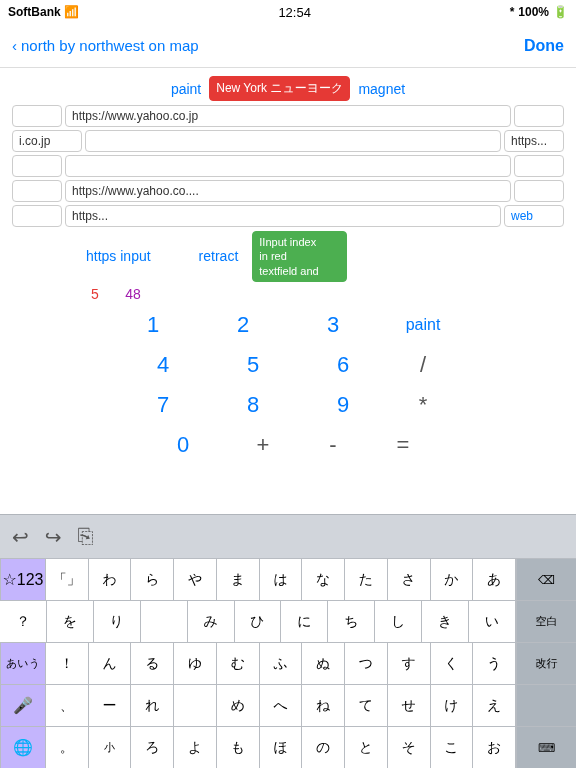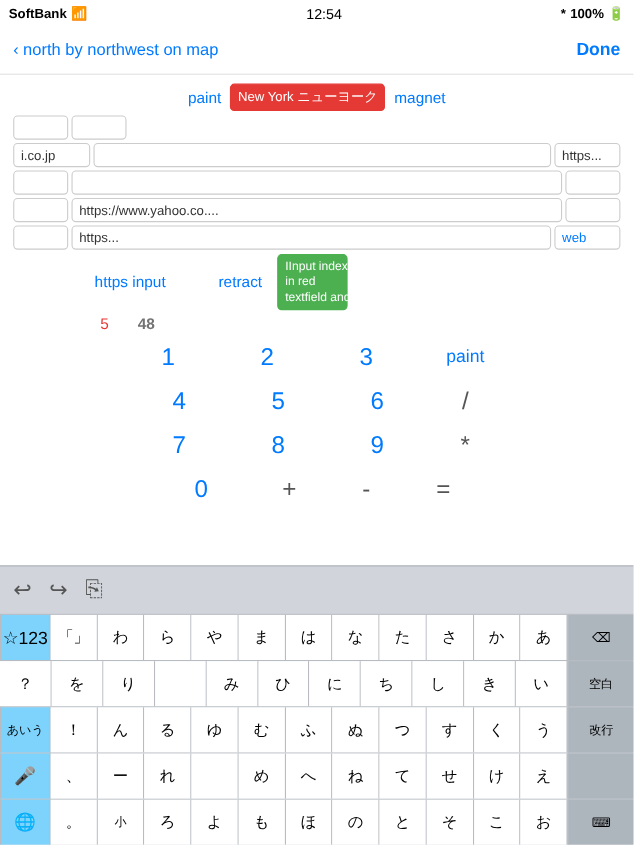--- a/index.html
+++ b/index.html
@@ -127,21 +127,21 @@
     }
 
     
     .num-status-row {
       display: flex;
       align-items: center;
       gap: 8px;
       margin-bottom: 2px;
     }
     .num-red { color: #e53935; font-size: 14px; width: 30px; text-align: center; }
-    .num-black { color: #737373; font-size: 14px; width: 30px; text-align: center; font-weight: bold; }
+    .num-black { color: #a21caf; font-size: 14px; width: 30px; text-align: center; }
 
     
     .keypad {
       margin-top: 4px;
     }
     .keypad-row {
       display: flex;
       align-items: center;
       justify-content: center;
       margin-bottom: 2px;
@@ -213,21 +213,21 @@
       border-right: 1px solid #b8bcc2;
       cursor: pointer;
       min-width: 0;
     }
     .kb-side-key {
       width: 46px;
       min-width: 46px;
       display: flex;
       align-items: center;
       justify-content: center;
-      background: #7dd3fc;
+      background: #c4b5fd;
       border-right: 1px solid #b8bcc2;
       border-left: 1px solid #b8bcc2;
       font-size: 16px;
       cursor: pointer;
     }
     .kb-side-right {
       width: 60px;
       min-width: 60px;
       display: flex;
       align-items: center;
@@ -269,20 +269,21 @@
   <div class="paint-row">
     <span class="paint-label">paint</span>
     <div class="url-cell highlighted">New York ニューヨーク</div>
     <span class="magnet-label">magnet</span>
   </div>
 
   <div class="url-area">
 
     <div class="url-row">
       <div class="url-cell" style="width:50px;"></div>
+      <div class="url-cell wide">https://www.yahoo.co.jp</div>
       <div class="url-cell" style="width:50px;"></div>
     </div>
 
     <div class="url-row">
       <div class="url-cell" style="width:70px;">i.co.jp</div>
       <div class="url-cell wide"></div>
       <div class="url-cell" style="width:60px;">https...</div>
     </div>
 
     <div class="url-row">
@@ -302,21 +303,21 @@
       <div class="url-cell wide">https...</div>
       <div class="url-cell link-blue" style="width:60px;">web</div>
     </div>
   </div>
 
   <div class="btn-row">
     <div style="width:60px;"></div>
     <span class="action-btn">https input</span>
     <div style="width:20px;"></div>
     <span class="action-btn">retract</span>
-    <div class="url-cell green-badge" style="width:64px; font-size:11px; line-height:1.3; white-space:pre;">IInput index
+    <div class="url-cell green-badge" style="width:95px; font-size:11px; line-height:1.3; white-space:pre;">IInput index
 in red
 textfield and</div>
   </div>
 
   <div class="num-status-row">
     <div style="width:60px;"></div>
     <span class="num-red">5</span>
     <span class="num-black">48</span>
   </div>
 

